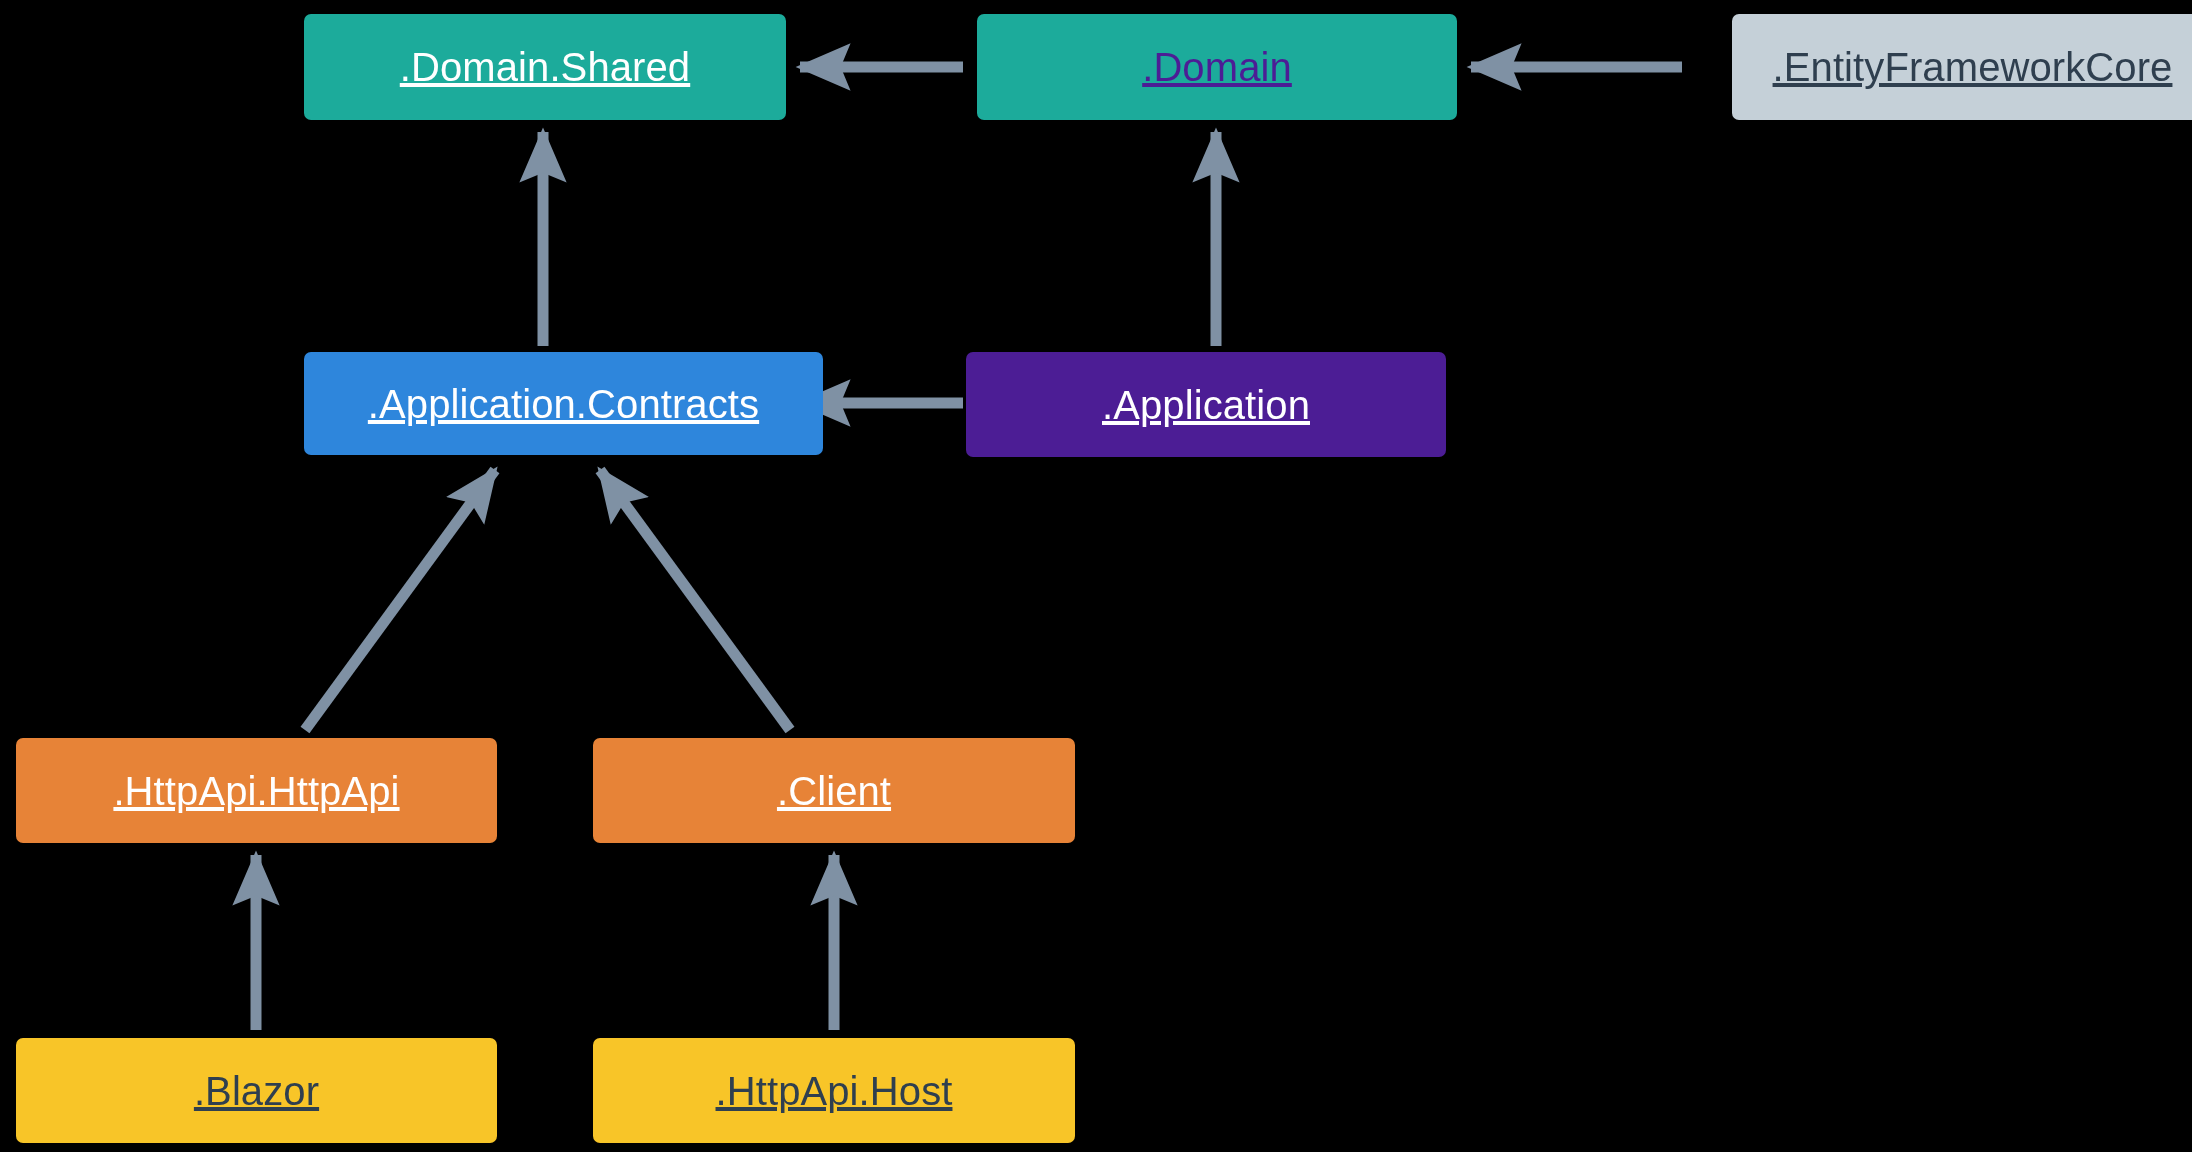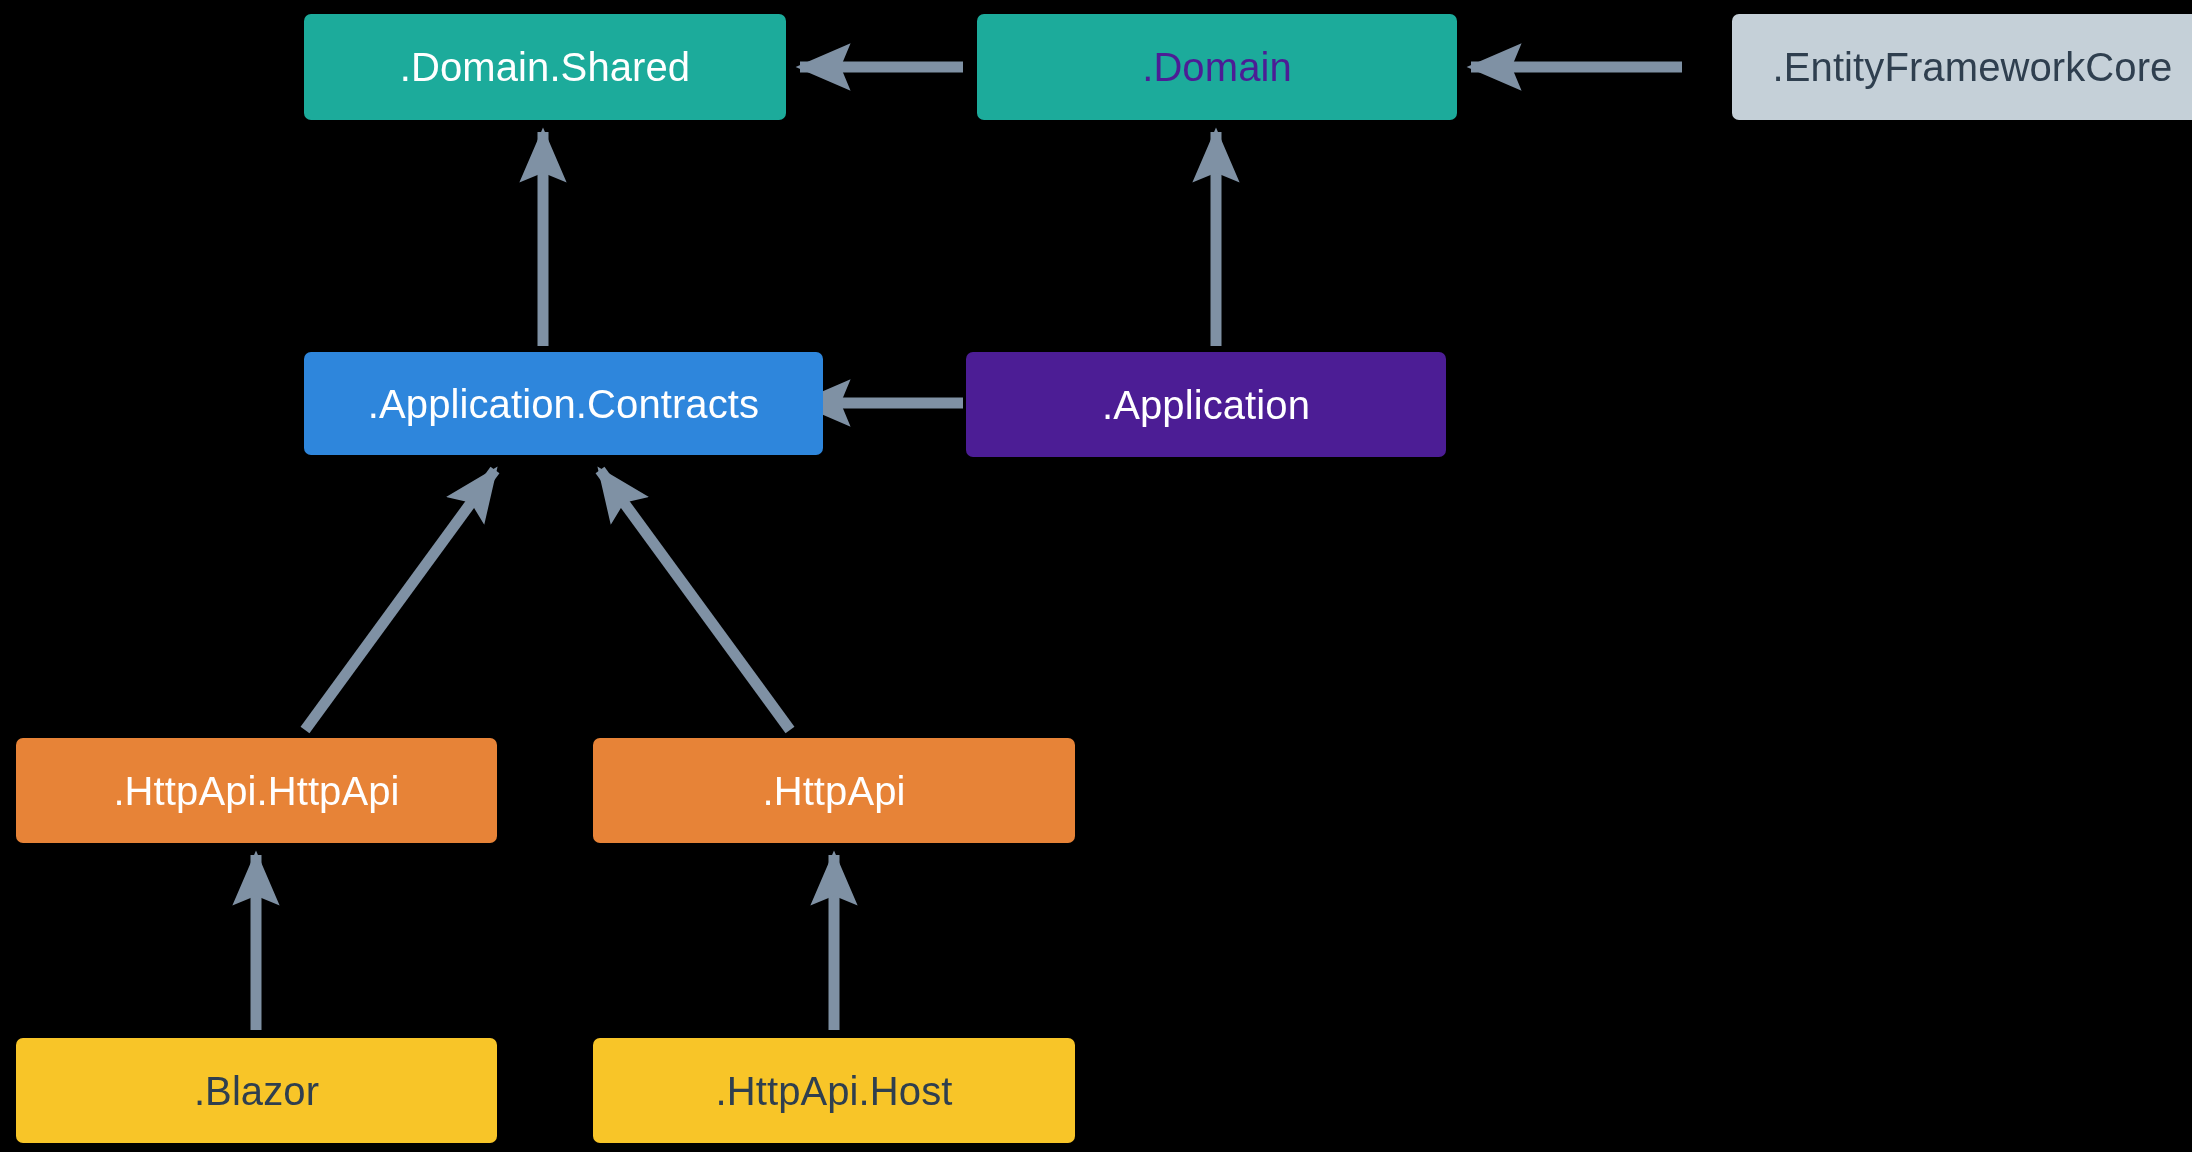--- a/index.html
+++ b/index.html
@@ -35,20 +35,21 @@
     justify-content: center;
     border-radius: 7px;
     text-align: center;
     white-space: nowrap;
     letter-spacing: 0.1px;
   }
   .node-label {
     display: block;
     line-height: 1;
     font-weight: 400;
+    text-decoration: underline;
   }
   .layer-domain-shared,
   .layer-domain {
     background: #1CAB9B;
     color: #FFFFFF;
   }
   .layer-efcore {
     background: #C5D0D8;
     color: #2F3F4F;
     margin-left: 36px;
@@ -111,21 +112,21 @@
 
   <div class="node-box layer-application" style="left: 966px; top: 352px; width: 480px; height: 105px; background: #4c1d95; color: rgb(255, 255, 255);">
     <span class="node-label" style="font-size:40px;">.Application</span>
   </div>
 
   <div class="node-box layer-httpapi-client" style="left: 16px; top: 738px; width: 481px; height: 105px; background: rgb(231, 131, 55); color: rgb(255, 255, 255);">
     <span class="node-label" style="font-size:40px;">.HttpApi.HttpApi</span>
   </div>
 
   <div class="node-box layer-httpapi" style="left: 593px; top: 738px; width: 482px; height: 105px; background: rgb(231, 131, 55); color: rgb(255, 255, 255);">
-    <span class="node-label" style="font-size:40px;">.HttpApi</span>
+    <span class="node-label" style="font-size:40px;">.Client</span>
   </div>
 
   <div class="node-box layer-blazor" style="left: 16px; top: 1038px; width: 481px; height: 105px; background: rgb(248, 197, 40); color: rgb(47, 63, 79);">
     <span class="node-label" style="font-size:40px;">.Blazor</span>
   </div>
 
   <div class="node-box layer-httpapi-host" style="left: 593px; top: 1038px; width: 482px; height: 105px; background: rgb(248, 197, 40); color: rgb(47, 63, 79);">
     <span class="node-label" style="font-size:40px;">.HttpApi.Host</span>
   </div>
 

